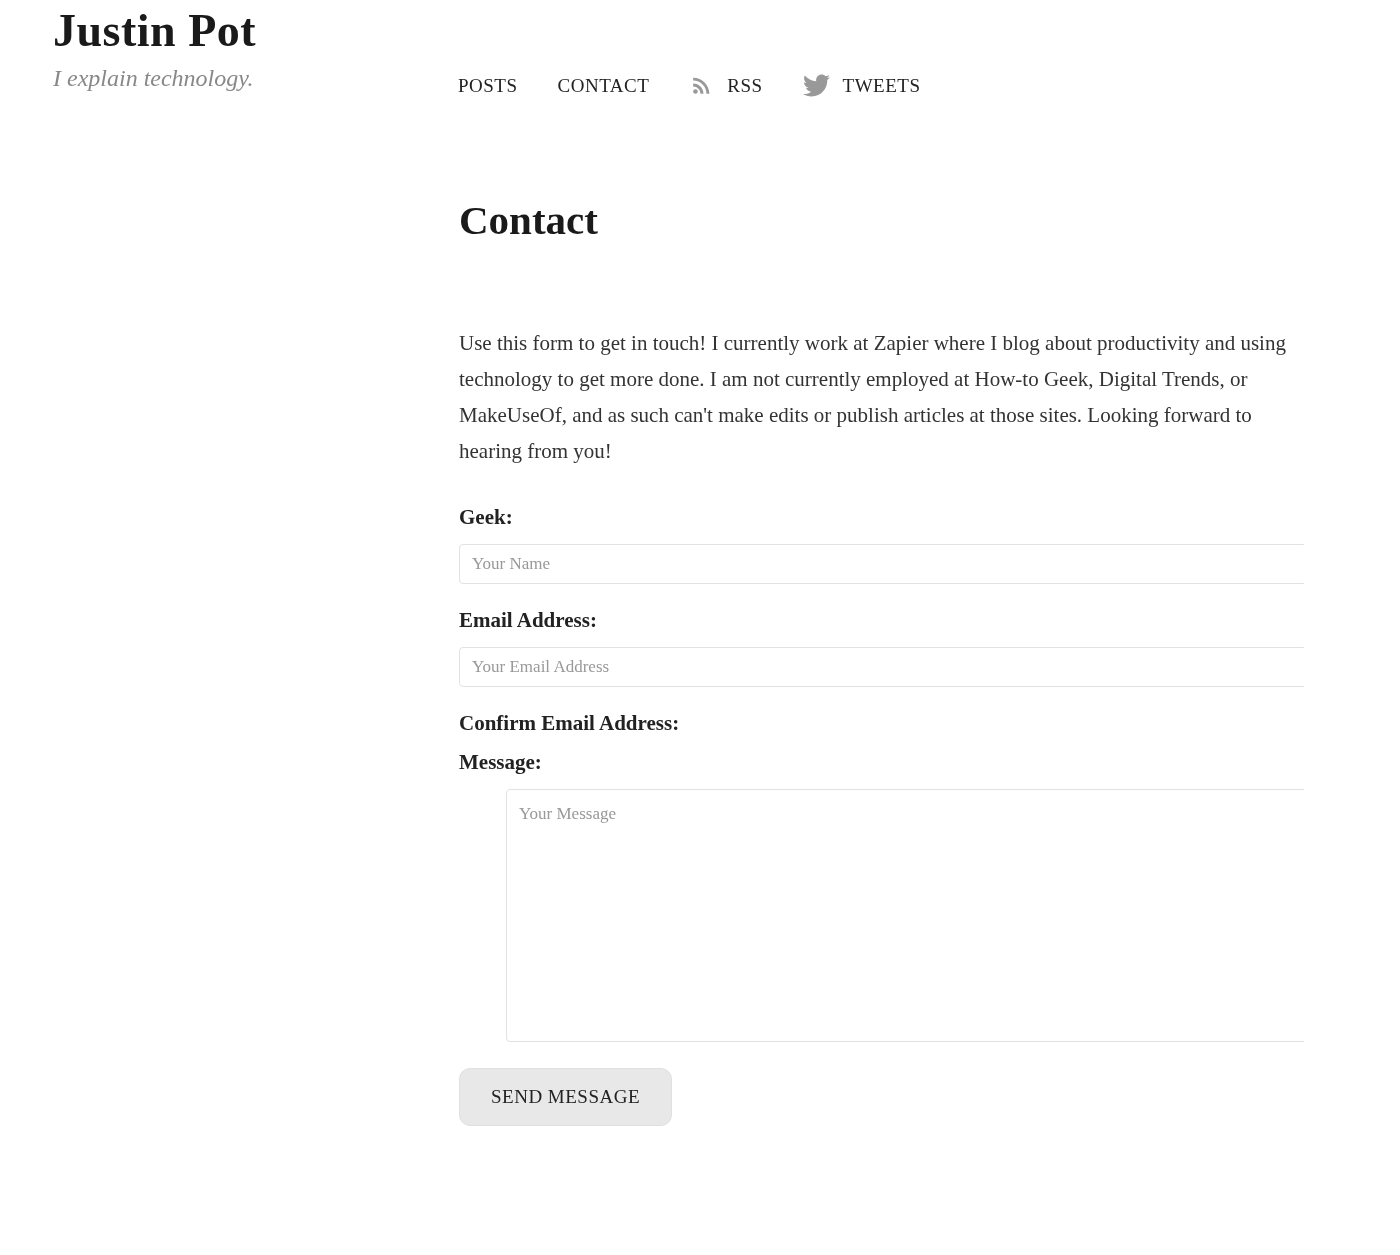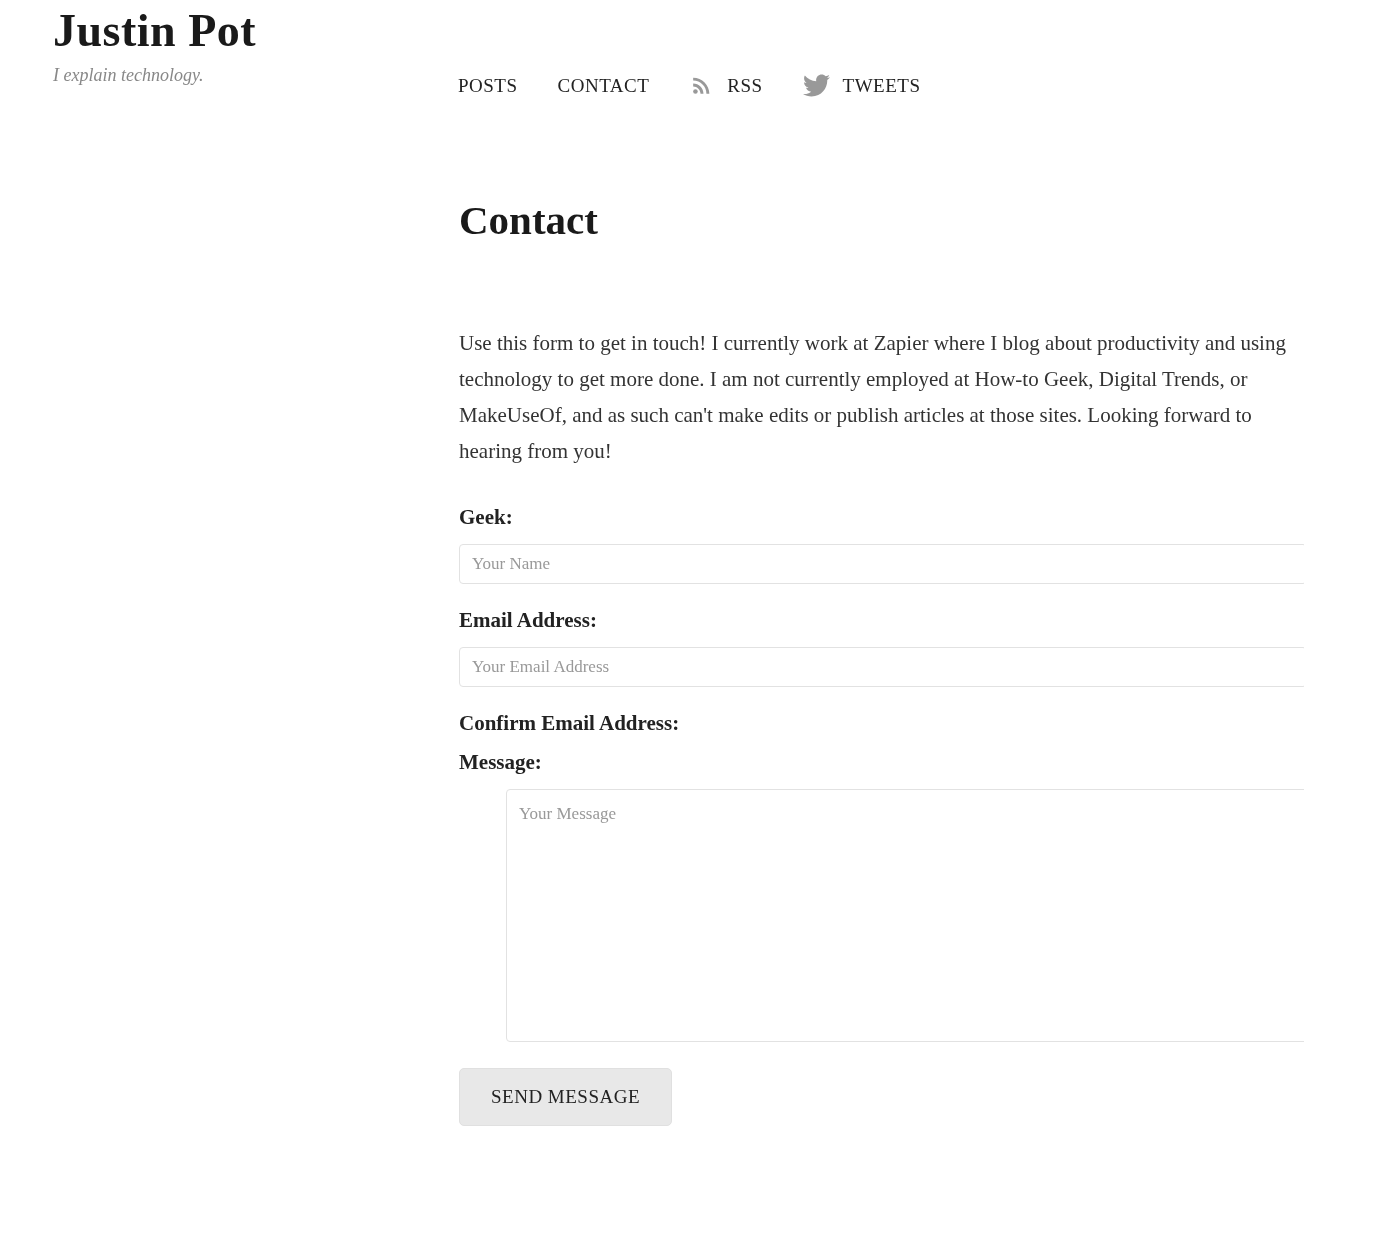--- a/index.html
+++ b/index.html
@@ -31,21 +31,21 @@
     font-weight: 700;
     color: #1a1a1a;
     letter-spacing: 0.5px;
     line-height: 1.1;
     text-decoration: none;
     display: inline-block;
     cursor: pointer;
   }
   .site-tagline {
     margin-top: 8px;
-    font-size: 18px;
+    font-size: 24px;
     font-style: italic;
     color: #888888;
   }
   .site-nav {
     position: absolute;
     left: 458px;
     top: 72px;
     display: flex;
     align-items: center;
   }
@@ -114,21 +114,21 @@
     resize: vertical;
     margin-bottom: 26px;
     line-height: 1.4;
     padding-top: 12px;
     margin-left: 47px;
   }
   .submit-button {
     display: inline-block;
     background: #e8e8e8;
     border: 1px solid #e0e0e0;
-    border-radius: 5px;
+    border-radius: 11px;
     padding: 17px 31px;
     font-family: "Liberation Serif", "DejaVu Serif", serif;
     font-size: 19px;
     letter-spacing: 0.5px;
     color: #222222;
     cursor: pointer;
   }
 </style>
 </head>
 <body>

